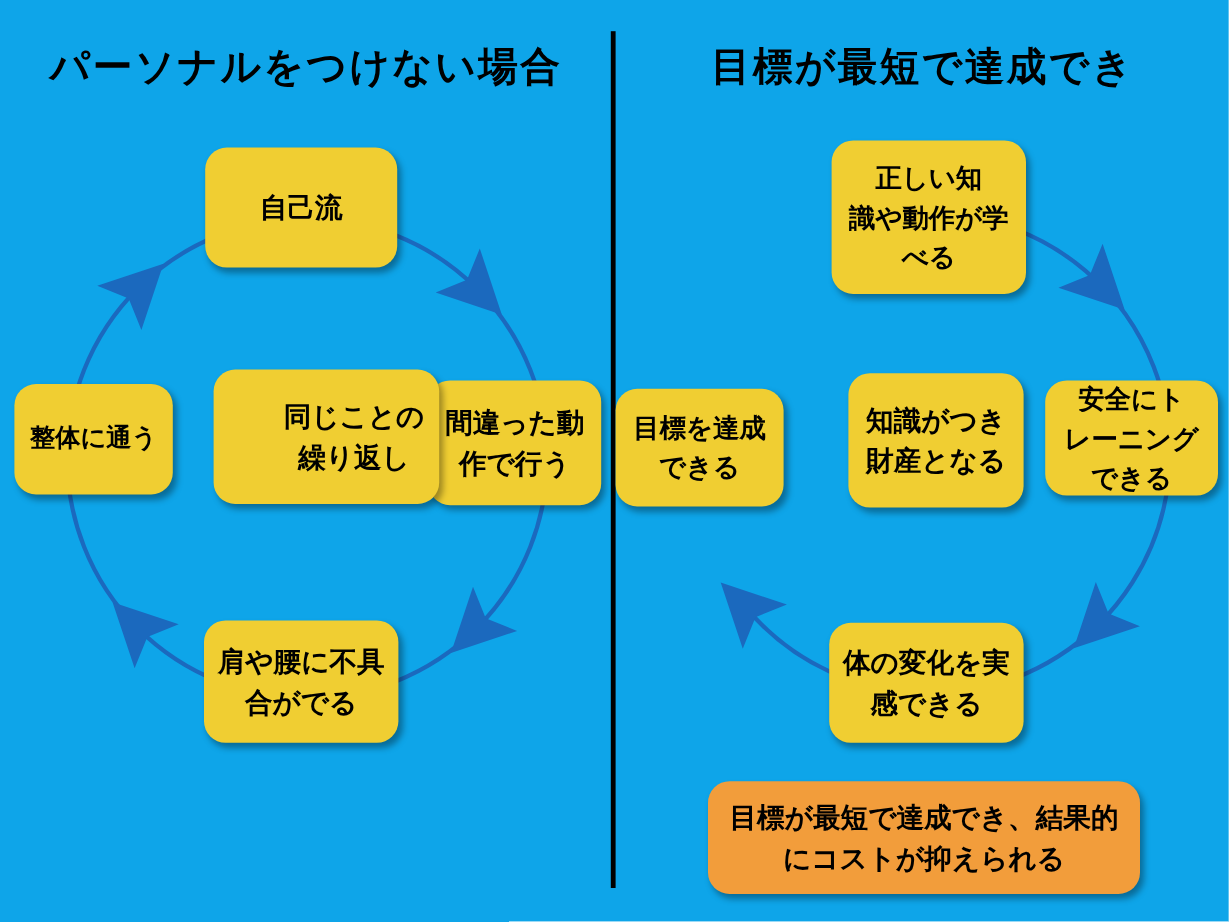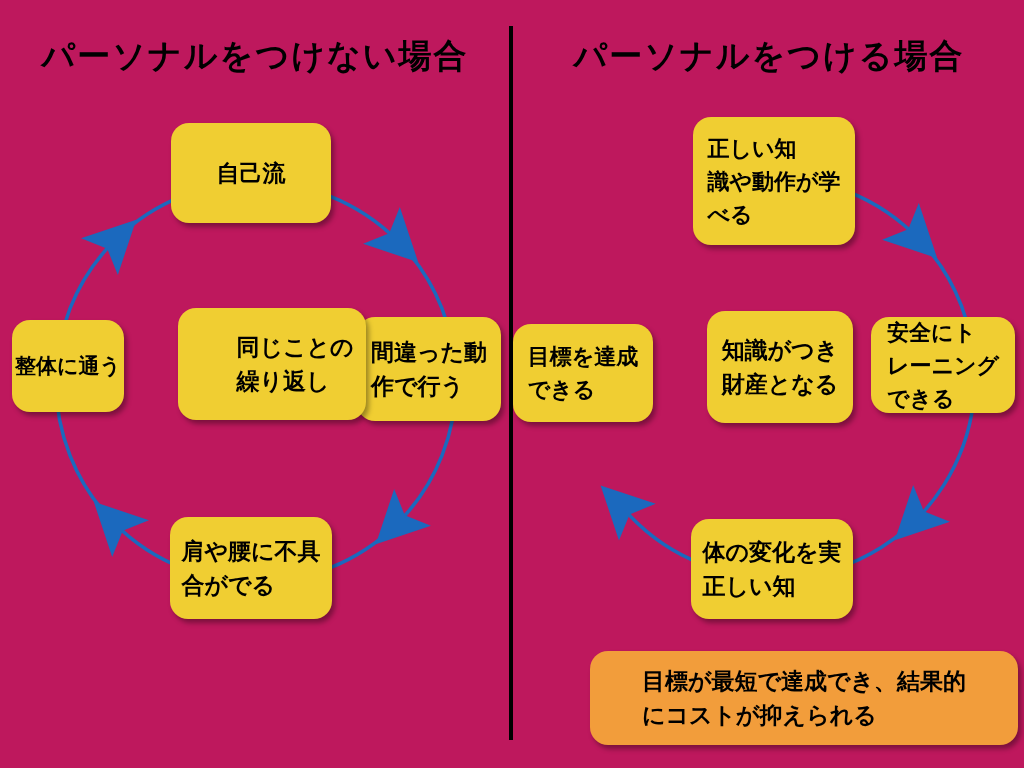--- a/index.html
+++ b/index.html
@@ -1,17 +1,17 @@
 <!DOCTYPE html>
 <html style="--yellow: #F0CE32; --orange: #F29D3B; --blue: #1B69BE; --divider: #000000;"><head>
 <meta charset="utf-8">
 <style>
   html,body{margin:0;padding:0;background:#ffffff;}
   .slide{
-    position:relative;width:1024px;height:768px;background:#be185d;overflow:hidden;
+    position:relative;width:1024px;height:768px;background:#0ea5e9;overflow:hidden;
     font-family:"Liberation Sans","DejaVu Sans",sans-serif;color:#000;
   }
   .panel-title{
     position:absolute;top:30px;height:52px;display:flex;align-items:center;justify-content:center;
     font-size:33px;font-weight:bold;letter-spacing:2px;white-space:nowrap;
   }
   .title-left{left:0;width:510px;}
   .title-right{left:514px;width:510px;}
   .divider{
     position:absolute;left:509px;top:26px;width:4px;height:714px;background:var(--divider,#000);
@@ -19,21 +19,21 @@
   .diagram-svg{position:absolute;left:0;top:0;z-index:1;}
   .arc{stroke:var(--blue,#1B69BE);stroke-width:3.5;fill:none;}
   .arrowhead{fill:var(--blue,#1B69BE);stroke:none;}
   .ybox,.obox{
     position:absolute;z-index:2;display:flex;align-items:center;justify-content:center;
     border-radius:18px;box-shadow:3px 4px 5px rgba(0,0,0,0.35);
   }
   .ybox{background:var(--yellow,#F0CE32);}
   .obox{background:var(--orange,#F29D3B);}
   .label{
-    white-space:pre-line;font-weight:bold;line-height:1.5;
+    white-space:pre-line;text-align:center;font-weight:bold;line-height:1.5;
   }
   .fs21{font-size:21px;} .fs22{font-size:22px;} .fs23{font-size:23px;}
 </style>
 </head>
 <body>
 
 <div class="slide">
 
   <svg class="diagram-svg" width="1024" height="768" viewBox="0 0 1024 768">
 
@@ -46,63 +46,63 @@
     <path class="arc" d="M 826.8 184.8 A 200 200 0 1 1 621.8 506.6"></path>
     <polygon class="arrowhead" points="-22,-26 30,0 -22,26 -11,0" transform="translate(916,237) rotate(45)"></polygon>
     <polygon class="arrowhead" points="-22,-26 30,0 -22,26 -11,0" transform="translate(916,519) rotate(135)"></polygon>
     <polygon class="arrowhead" points="-22,-26 30,0 -22,26 -11,0" transform="translate(621.8,506.6) rotate(225)"></polygon>
   </svg>
 
   <div class="panel-title title-left">
     <span class="ttl">パーソナルをつけない場合</span>
   </div>
   <div class="panel-title title-right">
-    <span class="ttl">パーソナルをつける場合</span>
+    <span class="ttl">目標が最短で達成でき</span>
   </div>
   <div class="divider"></div>
 
   <div class="ybox" style="left:171px;top:123px;width:160px;height:100px;">
     <span class="label fs23">自己流</span>
   </div>
   <div class="ybox" style="left:357px;top:317px;width:144px;height:104px;">
     <span class="label fs23">間違った動
 作で行う</span>
   </div>
   <div class="ybox" style="left:170px;top:517px;width:162px;height:102px;">
     <span class="label fs23">肩や腰に不具
 合がでる</span>
   </div>
-  <div class="ybox" style="left:12px;top:320px;width:112px;height:92px;">
+  <div class="ybox" style="left:12px;top:320px;width:132px;height:92px;">
     <span class="label fs21">整体に通う</span>
   </div>
   <div class="ybox" style="left:178px;top:308px;width:142px;height:112px;padding-left:46px;">
     <span class="label fs23">同じことの
 繰り返し</span>
   </div>
 
   <div class="ybox" style="left:693px;top:117px;width:162px;height:128px;">
     <span class="label fs22">正しい知
 識や動作が学
 べる</span>
   </div>
   <div class="ybox" style="left:871px;top:317px;width:144px;height:96px;">
     <span class="label fs22">安全にト
 レーニング
 できる</span>
   </div>
   <div class="ybox" style="left:691px;top:519px;width:162px;height:100px;">
     <span class="label fs23">体の変化を実
-正しい知</span>
+感できる</span>
   </div>
   <div class="ybox" style="left:513px;top:324px;width:140px;height:98px;">
     <span class="label fs22">目標を達成
 できる</span>
   </div>
   <div class="ybox" style="left:707px;top:311px;width:146px;height:112px;">
     <span class="label fs23">知識がつき
 財産となる</span>
   </div>
-  <div class="obox" style="left:590px;top:651px;width:428px;height:94px;">
+  <div class="obox" style="left:590px;top:651px;width:360px;height:94px;">
     <span class="label fs23">目標が最短で達成でき、結果的
 にコストが抑えられる</span>
   </div>
 
 </div>
 
 </body></html>

